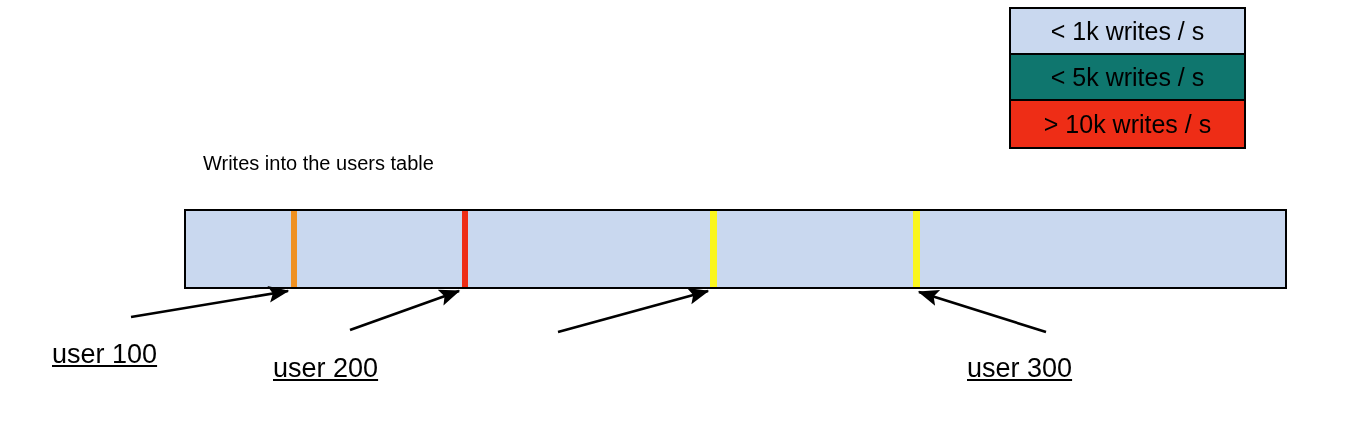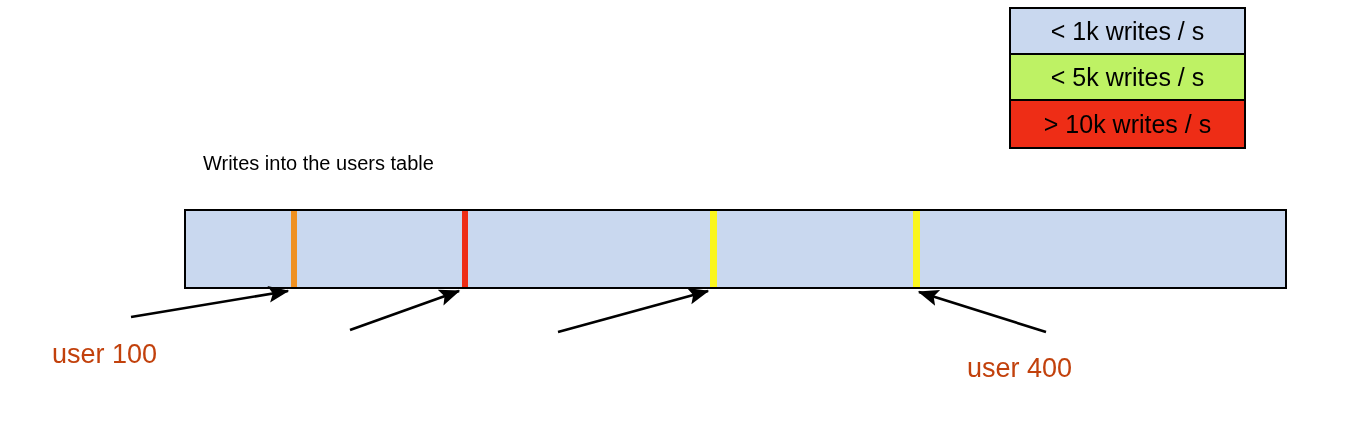--- a/index.html
+++ b/index.html
@@ -77,34 +77,35 @@
     position: absolute;
     left: 0;
     top: 0;
     width: 1350px;
     height: 422px;
     pointer-events: none;
   }
   .user-label {
     position: absolute;
     font-size: 27px;
-    color: #c2410c;
+    color: #000000;
     white-space: nowrap;
+    text-decoration: underline;
   }
 </style>
 </head>
 <body>
 
 <div id="canvas">
 
   <div id="legend">
     <div class="legend-row" style="background:#c9d8ef">
       <span class="legend-label">&lt; 1k writes / s</span>
     </div>
-    <div class="legend-row" style="background:#bef264">
+    <div class="legend-row" style="background:#0f766e">
       <span class="legend-label">&lt; 5k writes / s</span>
     </div>
     <div class="legend-row" style="background:#ee2d16">
       <span class="legend-label">&gt; 10k writes / s</span>
     </div>
   </div>
 
   <div id="caption">Writes into the users table</div>
 
   <div id="bar">
@@ -120,15 +121,16 @@
         <path d="M0,0 L8,3.2 L0,6.4 L1.6,3.2 z" fill="#000000"></path>
       </marker>
     </defs>
     <line x1="131" y1="317" x2="288" y2="291" stroke="#000000" stroke-width="2.6" marker-end="url(#ah)"></line>
     <line x1="350" y1="330" x2="459" y2="291" stroke="#000000" stroke-width="2.6" marker-end="url(#ah)"></line>
     <line x1="558" y1="332" x2="708" y2="291" stroke="#000000" stroke-width="2.6" marker-end="url(#ah)"></line>
     <line x1="1046" y1="332" x2="919" y2="292" stroke="#000000" stroke-width="2.6" marker-end="url(#ah)"></line>
   </svg>
 
   <div class="user-label" style="left:52px;top:339px">user 100</div>
-  <div class="user-label" style="left:967px;top:353px">user 400</div>
+  <div class="user-label" style="left:273px;top:353px">user 200</div>
+  <div class="user-label" style="left:967px;top:353px">user 300</div>
 
 </div>
 
 </body></html>

